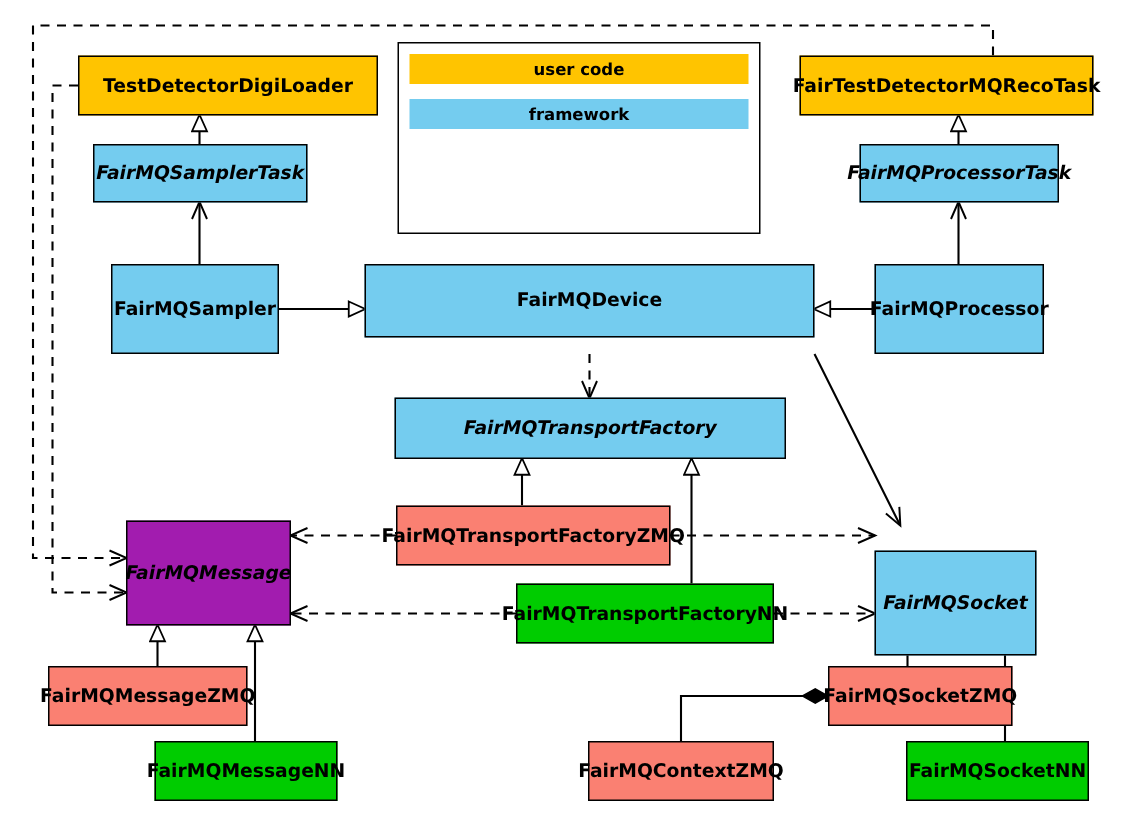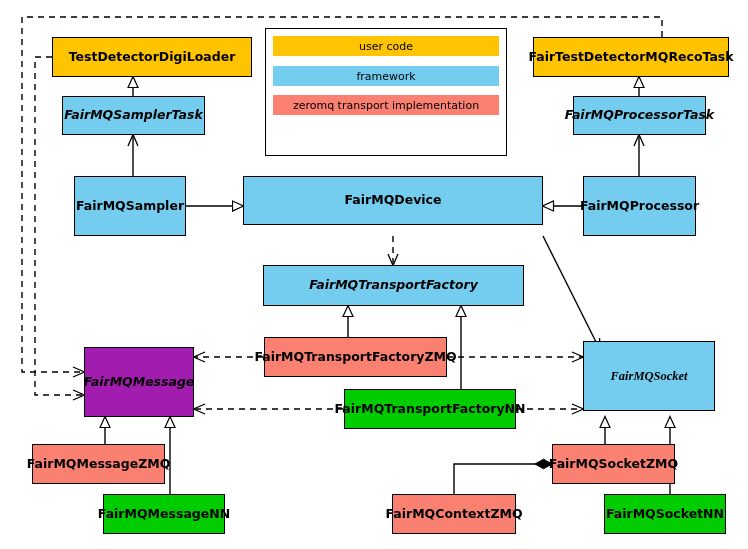--- a/index.html
+++ b/index.html
@@ -5,21 +5,21 @@
 <style>
   html,body{margin:0;padding:0;background:#ffffff;}
   body{font-family:"DejaVu Sans","Liberation Sans",sans-serif;}
   #canvas{position:relative;width:748px;height:549px;background:#ffffff;overflow:hidden;}
   .node{position:absolute;box-sizing:border-box;border:1.4px solid #000000;
         display:flex;align-items:center;justify-content:center;text-align:center;
         font-size:12.5px;font-weight:bold;color:#000000;line-height:1.15;z-index:3;}
   .node.abstract{font-style:italic;}
   .legend-frame{position:absolute;box-sizing:border-box;border:1.6px solid #000000;background:#ffffff;z-index:4;}
   .legend-row{position:absolute;box-sizing:border-box;display:flex;align-items:center;
-              justify-content:center;font-size:11px;font-weight:normal;color:#000000;z-index:5;}
+              justify-content:center;font-size:11px;font-weight:bold;color:#000000;z-index:5;}
   svg.edges{position:absolute;left:0;top:0;width:748px;height:549px;z-index:2;}
 </style>
 </head>
 <body>
 
 <div id="canvas">
 
   <svg class="edges" viewBox="0 0 748 549">
     <defs>
       <marker id="hollowtri" markerWidth="14" markerHeight="14" refX="11.5" refY="6" orient="auto" markerUnits="userSpaceOnUse">
@@ -80,23 +80,20 @@
   </svg>
 
   <div class="legend-frame" style="left:265px;top:28px;width:242px;height:128px;"></div>
 
   <div class="legend-row" style="left:273px;top:36px;width:226px;height:20px;background:#FFC400;">
     <span>user code</span>
   </div>
   <div class="legend-row" style="left:273px;top:66px;width:226px;height:20px;background:#74CCEF;">
     <span>framework</span>
   </div>
-  <div class="legend-row" style="left:273px;top:95px;width:226px;height:20px;background:#FA8072;">
-    <span>zeromq transport implementation</span>
-  </div>
 
   <div class="node" style="left: 52px; top: 37px; width: 200px; height: 40px; background: rgb(255, 196, 0);">
     <span>TestDetectorDigiLoader</span>
     </div>
   <div class="node" style="left: 533px; top: 37px; width: 196px; height: 40px; background: rgb(255, 196, 0);">
     <span>FairTestDetectorMQRecoTask</span>
     </div>
   <div class="node abstract" style="left: 62px; top: 96px; width: 143px; height: 39px; background: rgb(116, 204, 239);">
     <span>FairMQSamplerTask</span>
     </div>
@@ -117,21 +114,21 @@
     </div>
   <div class="node" style="left: 264px; top: 337px; width: 183px; height: 40px; background: rgb(250, 128, 114);">
     <span>FairMQTransportFactoryZMQ</span>
     </div>
   <div class="node" style="left: 344px; top: 389px; width: 172px; height: 40px; background: rgb(0, 204, 0);">
     <span>FairMQTransportFactoryNN</span>
     </div>
   <div class="node abstract" style="left: 84px; top: 347px; width: 110px; height: 70px; background: #a21caf;">
     <span>FairMQMessage</span>
     </div>
-  <div class="node abstract" style="left: 583px; top: 341px; width: 132px; height: 70px; background: rgb(116, 204, 239); font-family: Liberation Serif, serif;">
+  <div class="node abstract" style="left: 583px; top: 367px; width: 108px; height: 70px; background: rgb(116, 204, 239);">
     <span>FairMQSocket</span>
     </div>
   <div class="node" style="left: 32px; top: 444px; width: 133px; height: 40px; background: rgb(250, 128, 114);">
     <span>FairMQMessageZMQ</span>
     </div>
   <div class="node" style="left: 103px; top: 494px; width: 122px; height: 40px; background: rgb(0, 204, 0); justify-content: center;">
     <span>FairMQMessageNN</span>
     </div>
   <div class="node" style="left: 552px; top: 444px; width: 123px; height: 40px; background: rgb(250, 128, 114);">
     <span>FairMQSocketZMQ</span>

